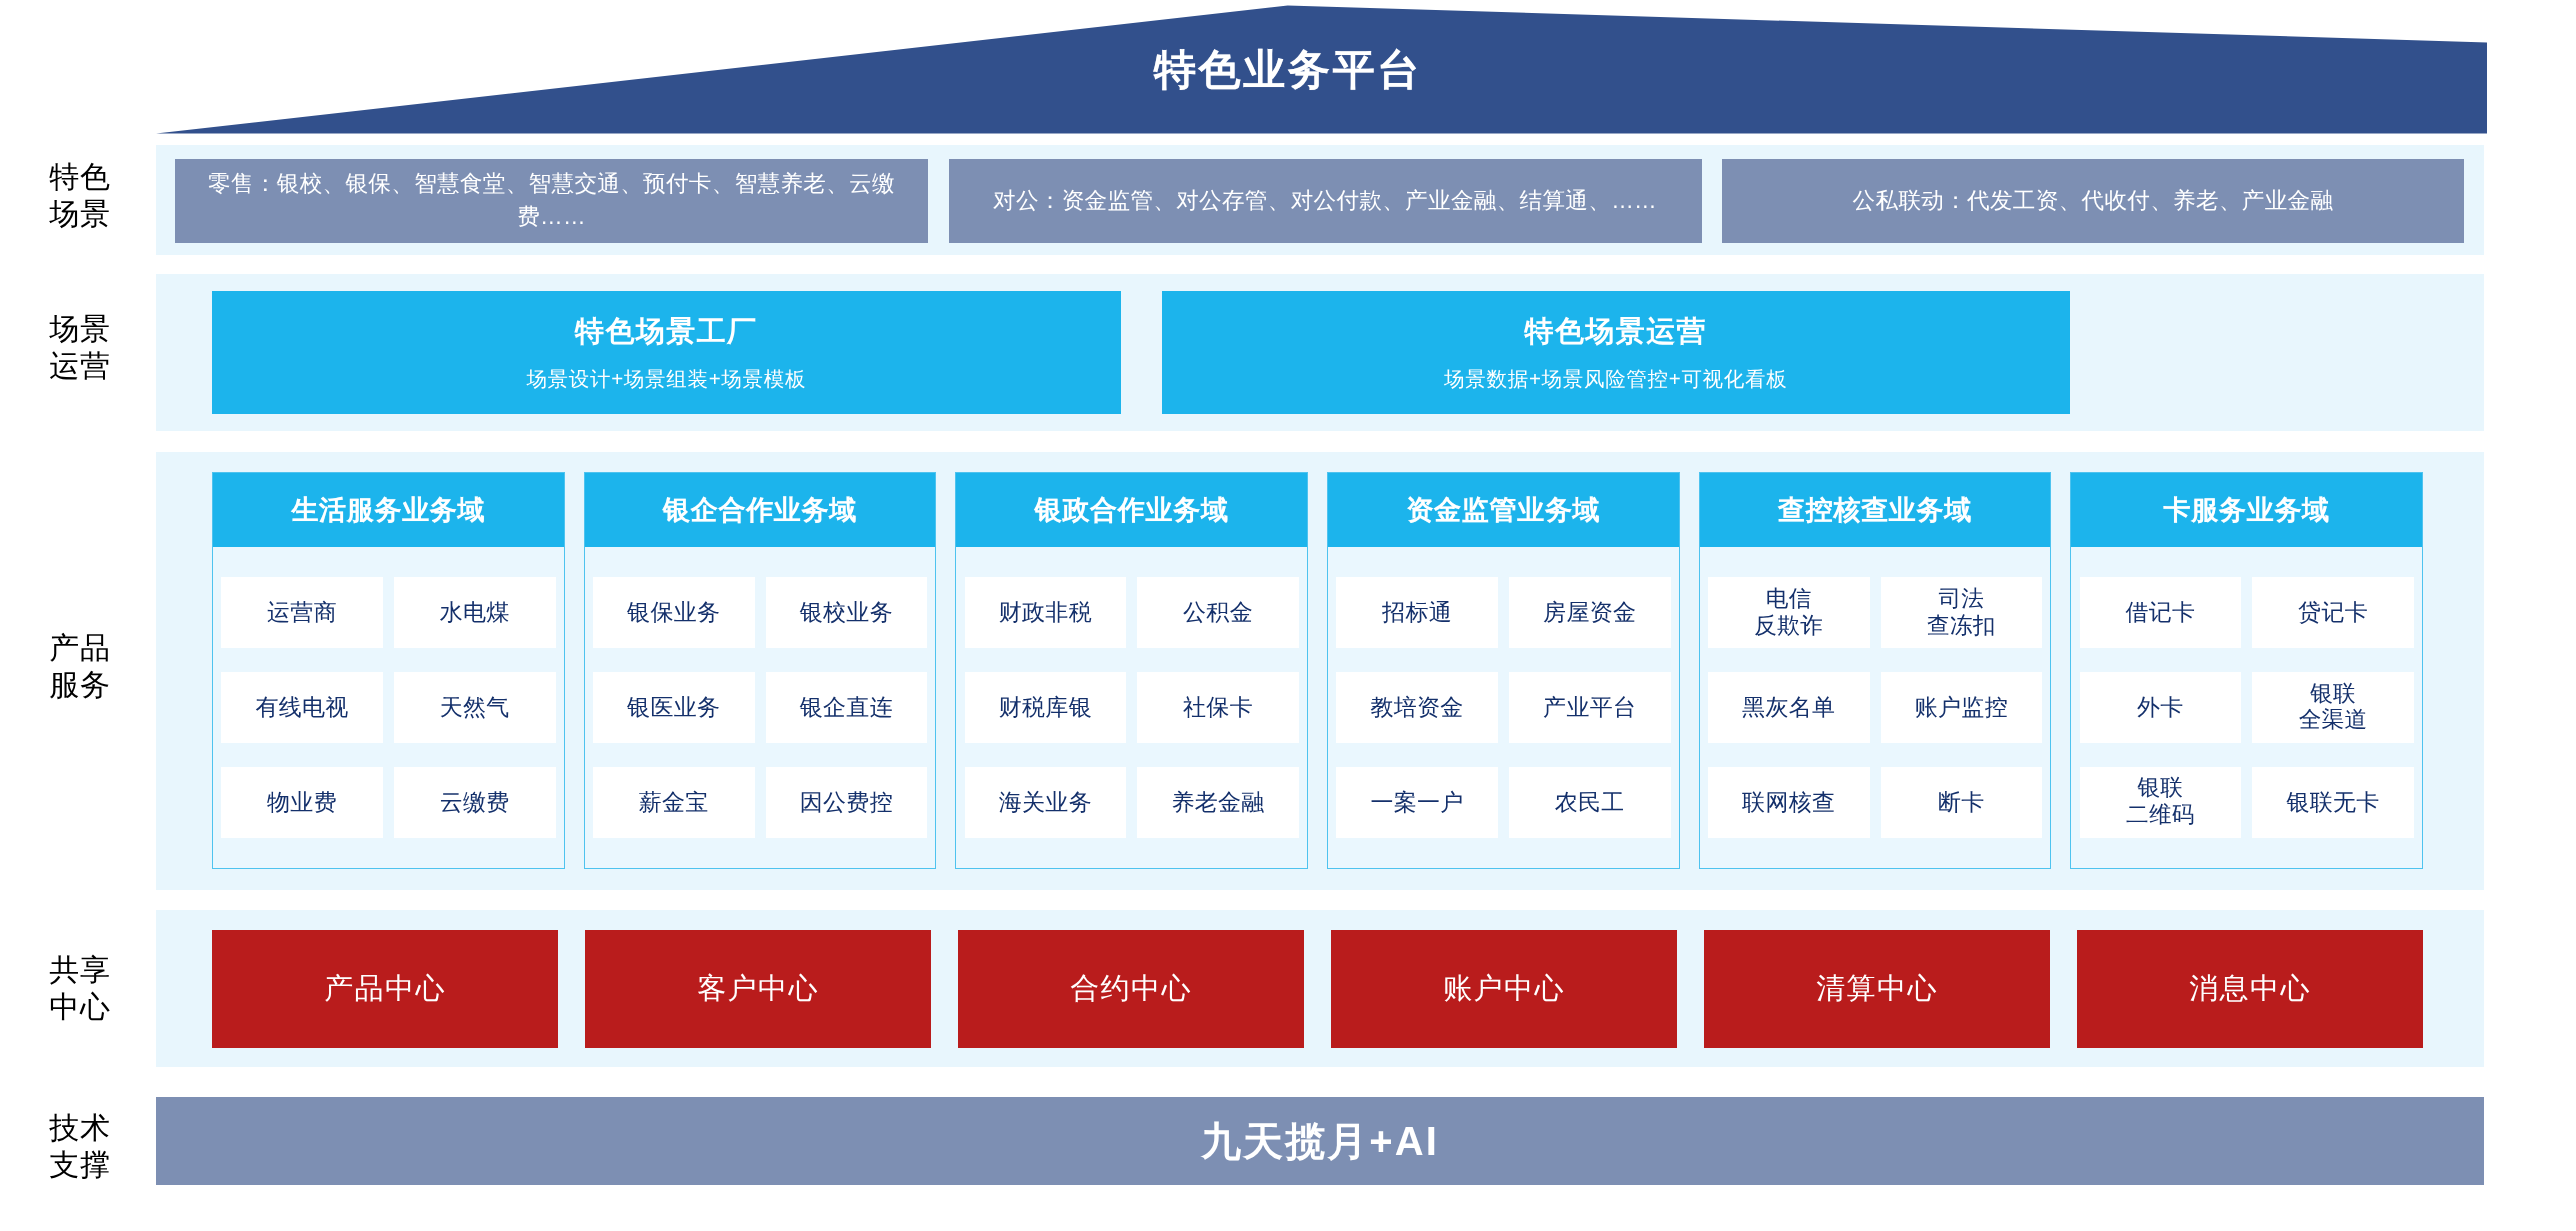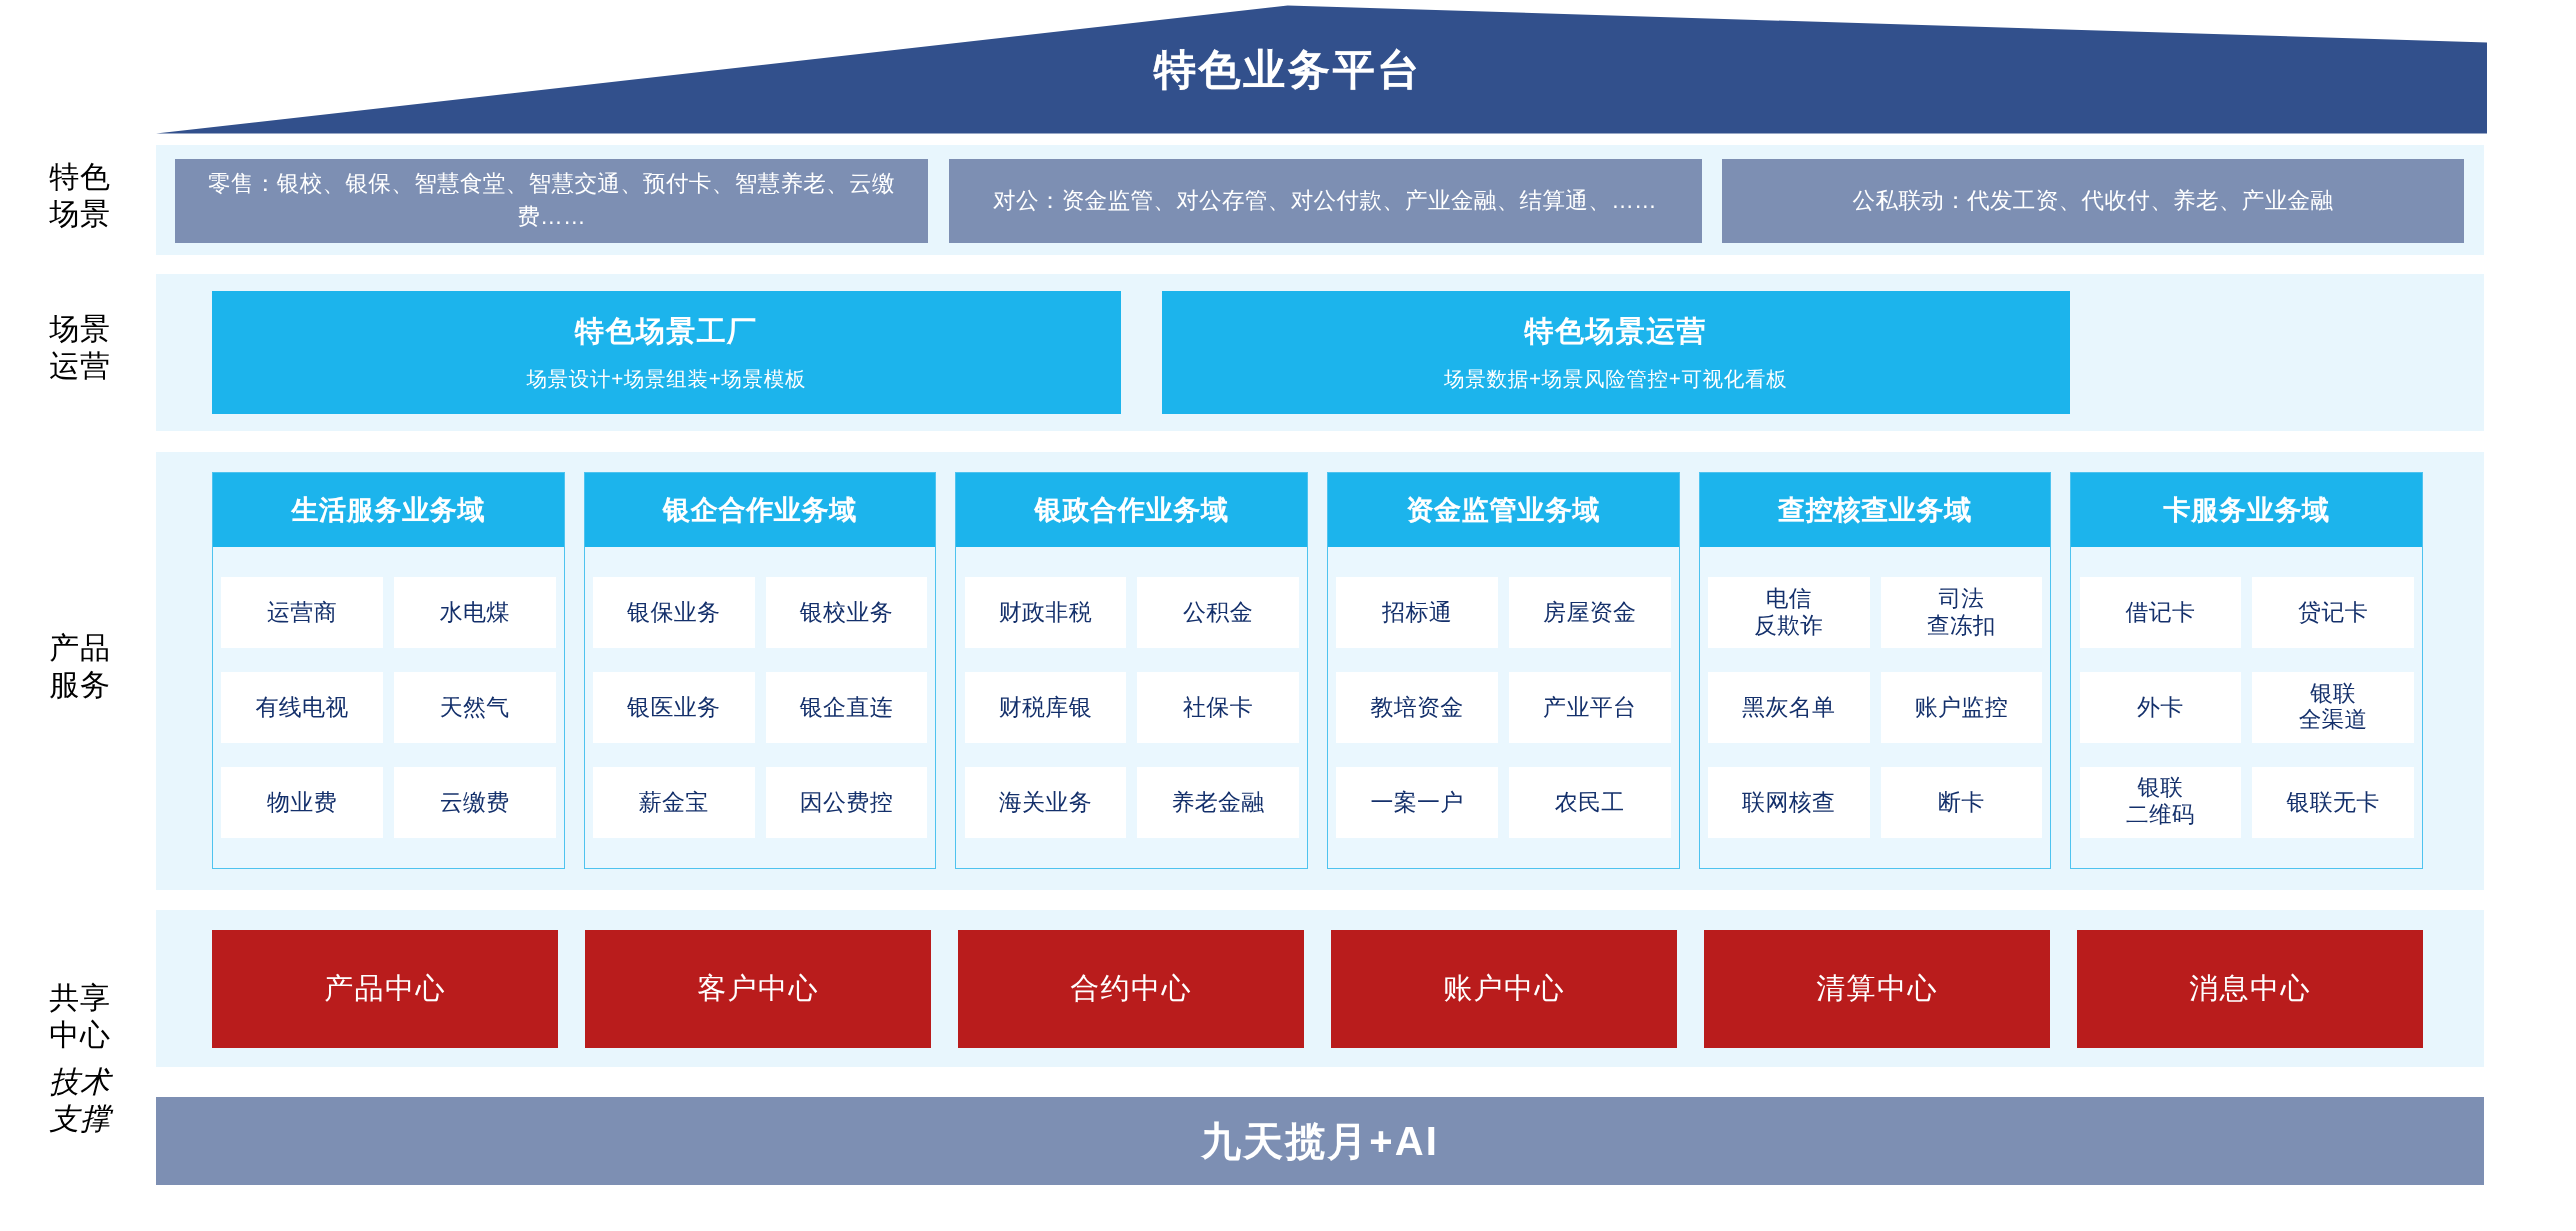--- a/index.html
+++ b/index.html
@@ -262,33 +262,33 @@
           </div>
           <div class="domain-line">
             <div class="cell two">银联<br>二维码</div>
             <div class="cell">银联无卡</div>
           </div>
         </div>
       </div>
     </div>
 
   <div class="band" id="band-share"></div>
-  <div class="rowlabel" style="top:952px;margin-top:28px;">
+  <div class="rowlabel" style="top:952px;">
     <div>共享</div>
     <div>中心</div>
   </div>
   <div class="share-row" id="share-boxes">
       <div class="share-box">产品中心</div>
       <div class="share-box">客户中心</div>
       <div class="share-box">合约中心</div>
       <div class="share-box">账户中心</div>
       <div class="share-box">清算中心</div>
       <div class="share-box">消息中心</div>
     </div>
 
-  <div class="rowlabel" style="top:1064px;font-style:italic;">
+  <div class="rowlabel" style="top:1110px;">
     <div>技术</div>
     <div>支撑</div>
   </div>
   <div class="tech-bar">九天揽月+AI</div>
 
 </div>
 
 
 </body></html>

